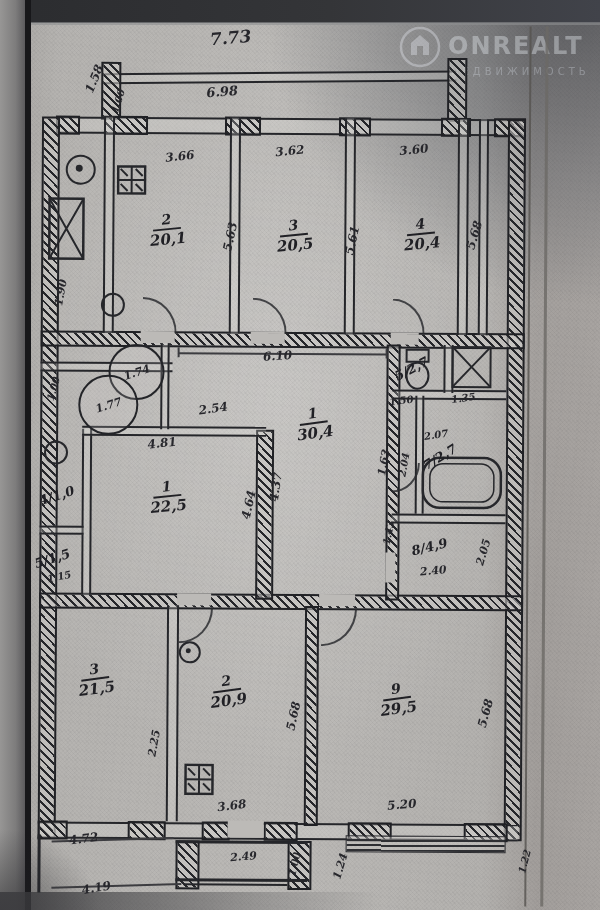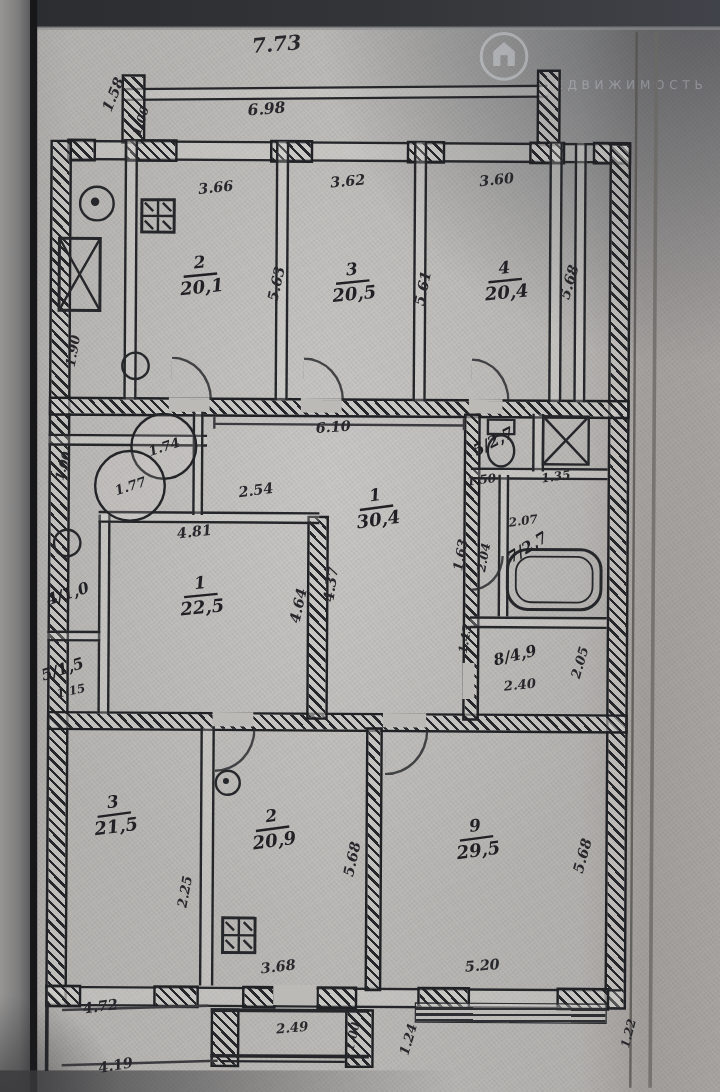--- a/index.html
+++ b/index.html
@@ -78,20 +78,21 @@
   <div class="bl-corner"></div>
   <div class="bottom-strip"></div>
 
   <div class="wm">
     <span class="wm-icon">
       <svg width="44" height="44" viewBox="0 0 44 44">
         <circle cx="22" cy="22" r="19" fill="none" stroke="rgba(228,232,238,.38)" stroke-width="2.5"></circle>
         <path d="M13,30 L13,18 L22,10 L31,18 L31,30 Z M19,30 L19,21 L25,21 L25,30 Z" fill="rgba(228,232,238,.38)" fill-rule="evenodd"></path>
       </svg>
     </span>
+    <span class="wm-brand">ONREALT</span>
     <span class="wm-sub">НЕДВИЖИМОСТЬ</span>
   </div>
 
   <div class="plan">
 
     <div class="dw" style="left:102px;top:72px;width:352px;height:7px;transform:rotate(-.8deg)"></div>
     <div class="hw" style="left:99px;top:63px;width:16px;height:54px"></div>
     <div class="hw" style="left:445px;top:57px;width:16px;height:60px"></div>
 
     <div class="dw" style="left:54px;top:118px;width:466px;height:13px"></div>

